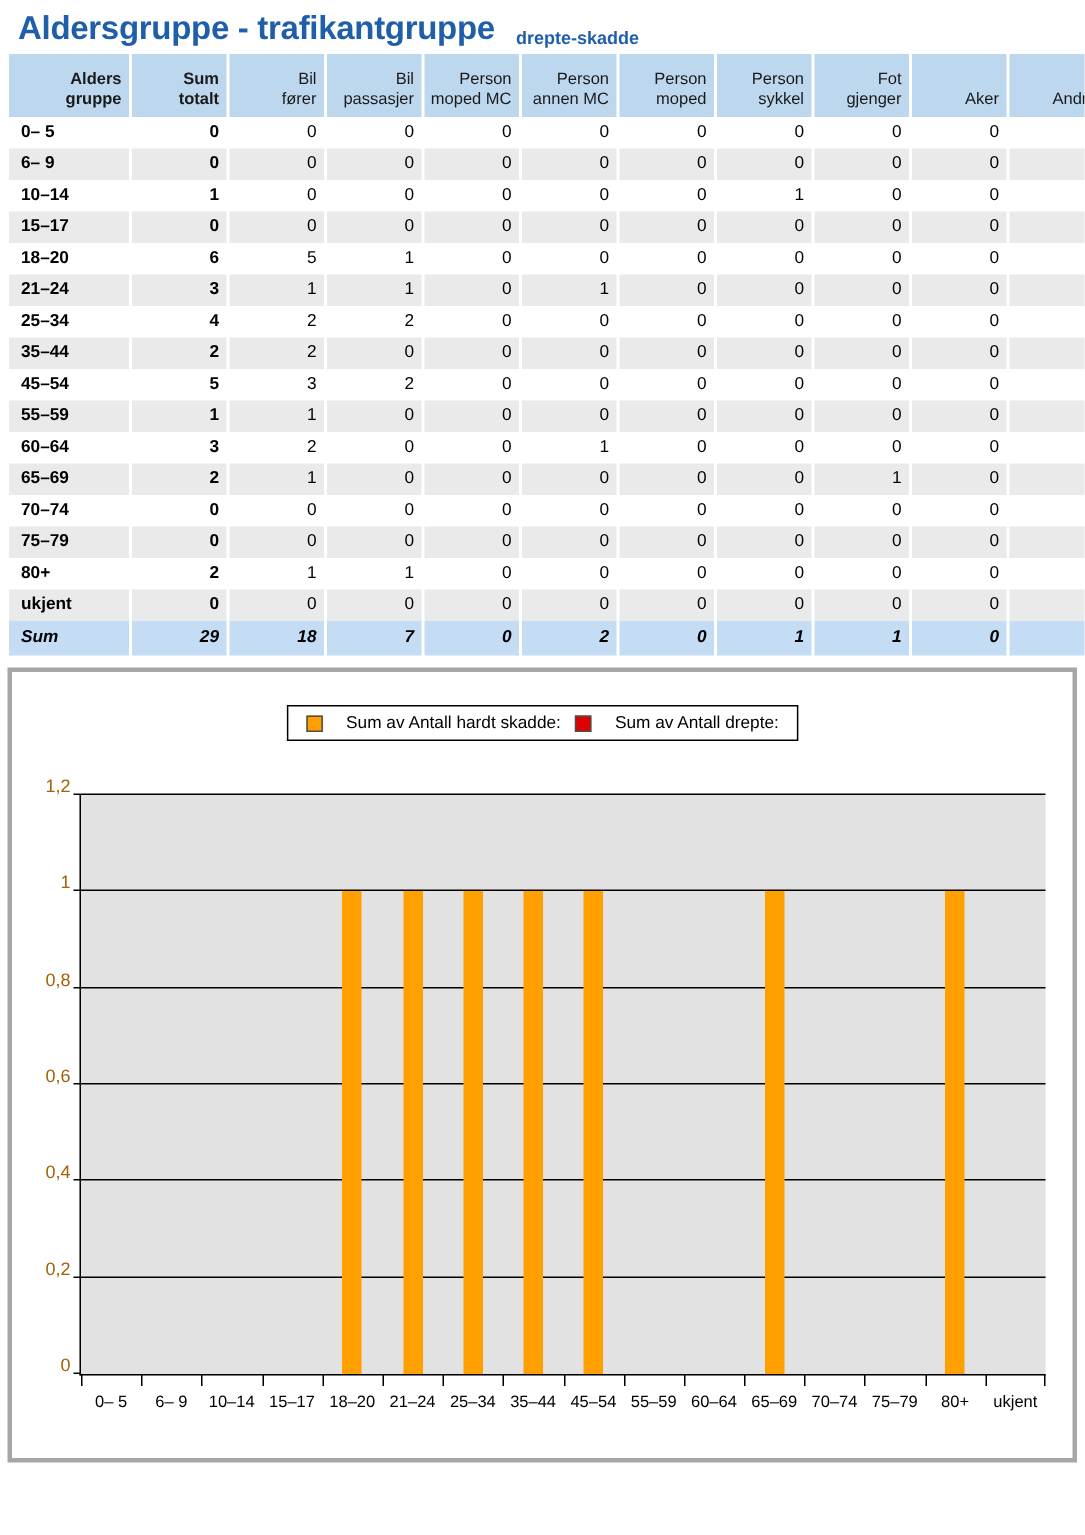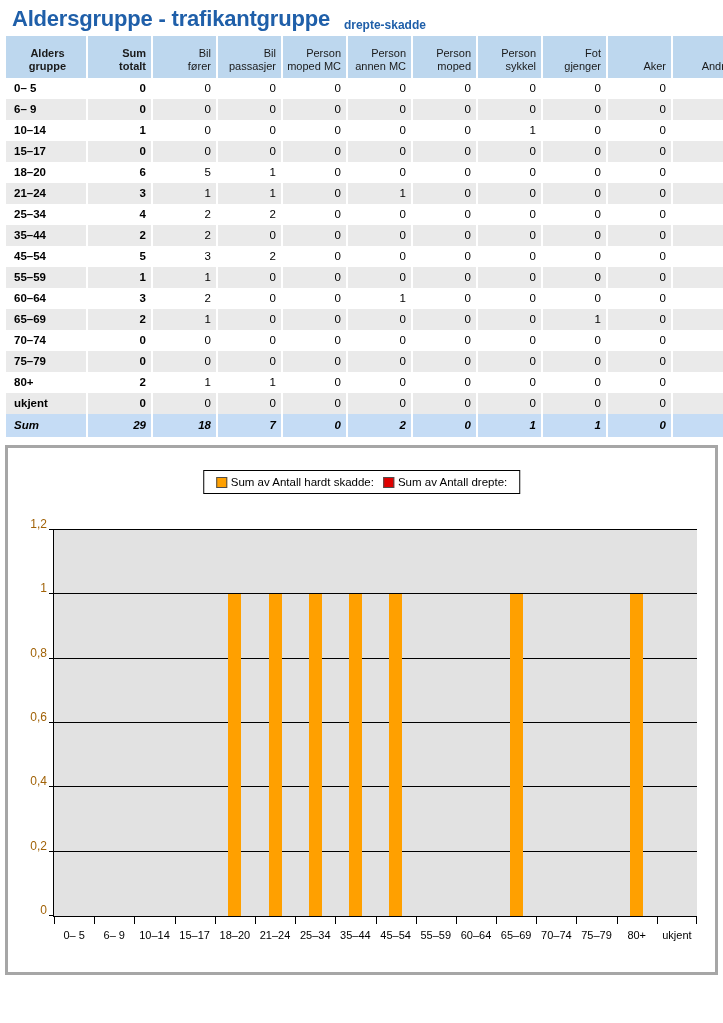--- a/index.html
+++ b/index.html
@@ -47,21 +47,21 @@
     text-align: right;
     vertical-align: bottom;
     padding: 4px 5px 4px 3px;
     line-height: 1.25;
     height: 42px;
   }
   table.pivot th.h-age,
   table.pivot th.h-sum {
     font-weight: bold;
   }
-  table.pivot th.h-age { text-align: center; padding-left: 8px; margin-top: 16px; }
+  table.pivot th.h-age { text-align: right; padding-left: 8px; margin-top: 16px; }
 
   table.pivot td {
     padding: 3px 5px 3px 3px;
     text-align: right;
     color: #000;
     height: 21px;
     line-height: 15px;
   }
   table.pivot td.c-age {
     text-align: left;
@@ -101,21 +101,21 @@
     top: 22px;
     border: 1px solid #000;
     background: #fff;
     padding: 5px 12px;
     display: flex;
     align-items: center;
     gap: 9px;
     font-size: 11.5px;
     white-space: nowrap;
   }
-  .legend-item { display: flex; align-items: center; gap: 4px; }
+  .legend-item { display: flex; align-items: center; gap: 16px; }
   .legend-swatch {
     width: 11px; height: 11px;
     border: 1px solid #4d4d4d;
     display: inline-block;
   }
 
   .plot-area {
     position: absolute;
     left: 45px;
     top: 82px;

